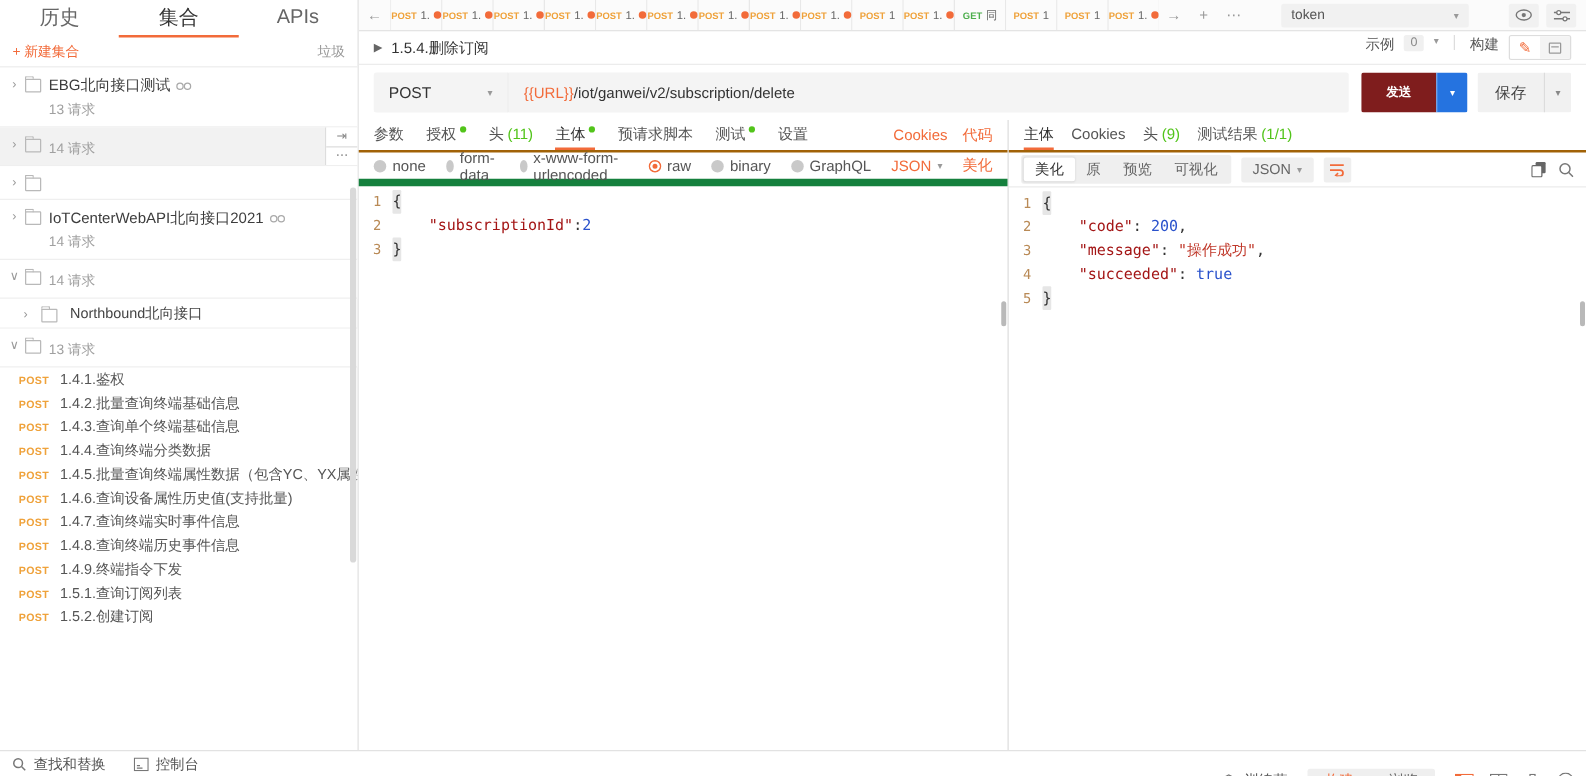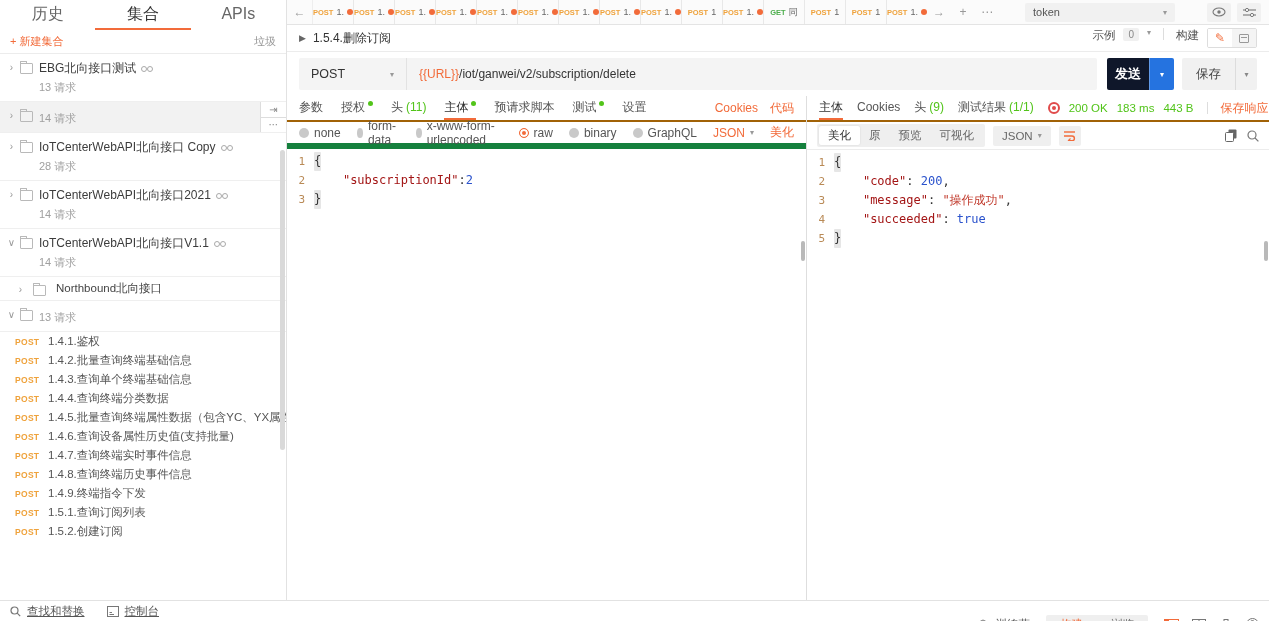--- a/index.html
+++ b/index.html
@@ -77,21 +77,21 @@
   .mini-sq { width:10px; height:9px; border:1px solid #999; border-radius:1px; position:relative; }
   .mini-sq::before { content:''; position:absolute; left:1px; right:1px; top:2px; border-top:1px solid #999; }
 
   .url-row { height:44px; display:flex; align-items:center; padding:0 12px; }
   .method-select { width:108px; height:32px; background:#f4f4f4; border-radius:2px 0 0 2px; border-right:1px solid #e2e2e2; display:flex; align-items:center; padding:0 12px; font-size:12.5px; color:#333; flex:none; }
   .method-select .caret { margin-left:auto; }
   .url-input { flex:1; height:32px; background:#f4f4f4; border-radius:0 2px 2px 0; display:flex; align-items:center; padding:0 12px; font-size:12px; min-width:0; }
   .url-var { color:#f26b3a; }
   .url-path { color:#333; }
   .btn-send { display:flex; height:32px; margin-left:10px; border-radius:2px; overflow:hidden; flex:none; }
-  .send-main { background:#0f172a; color:#fff; font-size:13px; display:flex; align-items:center; padding:0 8px; font-weight:bold; }
+  .send-main { background:#7f1d1d; color:#fff; font-size:10px; display:flex; align-items:center; padding:0 20px; font-weight:bold; }
   .send-caret { background:#2573e0; width:25px; display:flex; align-items:center; justify-content:center; border-left:1px solid rgba(255,255,255,.28); color:#fff; font-size:8px; }
   .btn-save { display:flex; height:32px; margin-left:8px; border-radius:2px; overflow:hidden; flex:none; }
   .save-main { background:#f1f1f1; color:#444; font-size:12.5px; display:flex; align-items:center; padding:0 14px; }
   .save-caret { background:#f1f1f1; width:22px; display:flex; align-items:center; justify-content:center; border-left:1px solid #dcdcdc; color:#888; font-size:8px; }
 
   .workspace { flex:1; display:flex; min-height:0; }
   .req-pane { flex:1; display:flex; flex-direction:column; border-right:1px solid #dedede; min-width:0; position:relative; }
   .resp-pane { width:462px; flex:none; display:flex; flex-direction:column; position:relative; }
 
   .pane-tabs { height:26px; display:flex; align-items:stretch; padding:0 12px; gap:18px; border-bottom:2px solid #a16207; font-size:12px; color:#555; }
@@ -125,21 +125,21 @@
   .editor { flex:1; overflow:hidden; padding-top:3px; font-family:"DejaVu Sans Mono",monospace; font-size:12px; line-height:19px; position:relative; }
   .cl { display:flex; white-space:pre; }
   .gut { width:27px; flex:none; text-align:right; padding-right:9px; color:#b98a56; font-size:11px; }
   .tk-p { color:#333; } .tk-k { color:#a31515; } .tk-s { color:#c0392b; }
   .tk-n { color:#2a52cc; } .tk-b { color:#2a52cc; }
   .tk-h { color:#333; background:#e6e6e6; border-radius:1px; }
   .vthumb { position:absolute; right:1px; width:4px; background:#b9b9b9; border-radius:2px; }
 
   
   .statusbar { height:21px; border-top:1px solid #e2e2e2; display:flex; align-items:center; padding:0 10px; gap:22px; font-size:11.5px; color:#555; background:#fff; }
-  .sb-item { display:flex; align-items:center; gap:6px; white-space:nowrap;text-decoration:underline; }
+  .sb-item { display:flex; align-items:center; gap:6px; white-space:nowrap; }
   .sb-right { margin-left:auto; display:flex; align-items:center; gap:16px;margin-top:27px; }
   .seg-bottom { display:flex; background:#efefef; border-radius:2px; }
   .seg-bottom .bcell { padding:2px 14px; font-size:11.5px; color:#666; }
   .seg-bottom .bcell.active { color:#f26b3a; }
   .sb-icons { display:flex; align-items:center; gap:13px; }
   svg { display:block; }
 </style>
 </head>
 <body>
 
@@ -175,47 +175,36 @@
               <div class="coll-count">14 请求</div>
             </div>
             <div class="row-actions">
               <div class="row-act">⇥</div>
               <div class="row-act">⋯</div>
             </div>
           </div>
           <div class="tree-coll">
             <span class="chev">›</span>
             <span class="ficon"></span>
-            <div class="coll-main">
-              <div class="coll-name-row">
-                <span class="coll-name">IoTCenterWebAPI北向接口 Copy</span>
-                <span class="ppl"></span>
-              </div>
-              <div class="coll-count">28 请求</div>
-            </div>
           </div>
           <div class="tree-coll">
             <span class="chev">›</span>
             <span class="ficon"></span>
             <div class="coll-main">
               <div class="coll-name-row">
                 <span class="coll-name">IoTCenterWebAPI北向接口2021</span>
                 <span class="ppl"></span>
               </div>
               <div class="coll-count">14 请求</div>
             </div>
           </div>
           <div class="tree-coll">
             <span class="chev">∨</span>
             <span class="ficon"></span>
             <div class="coll-main">
-              <div class="coll-name-row">
-                <span class="coll-name">IoTCenterWebAPI北向接口V1.1</span>
-                <span class="ppl"></span>
-              </div>
               <div class="coll-count">14 请求</div>
             </div>
           </div>
           <div class="tree-folder">
             <span class="chev">›</span>
             <span class="ficon"></span>
             <span class="fname">Northbound北向接口</span>
           </div>
           <div class="tree-coll">
             <span class="chev">∨</span>
@@ -515,29 +504,20 @@
                 <span>Cookies</span>
               </div>
               <div class="ptab">
                 <span>头</span>
                 <span class="gsuffix">(9)</span>
               </div>
               <div class="ptab">
                 <span>测试结果</span>
                 <span class="gsuffix">(1/1)</span>
               </div>
-              <div class="resp-status">
-              <span class="red-ic"></span>
-              <span class="green">200 OK</span>
-              <span class="green">183 ms</span>
-              <span class="green">443 B</span>
-              <span class="vdiv"></span>
-              <span class="olink">保存响应</span>
-
-            </div>
           </div>
           <div class="format-row">
             <div class="seg-group">
                 <div class="seg-cell active">美化</div>
                 <div class="seg-cell">原</div>
                 <div class="seg-cell">预览</div>
                 <div class="seg-cell">可视化</div>
               </div>
             <div class="json-cell">
               <span>JSON</span>

